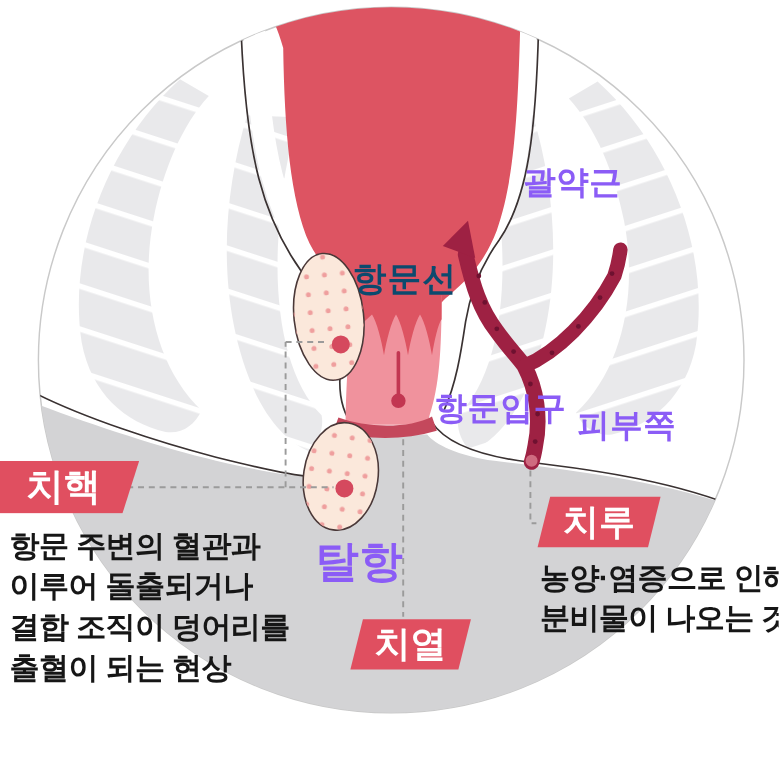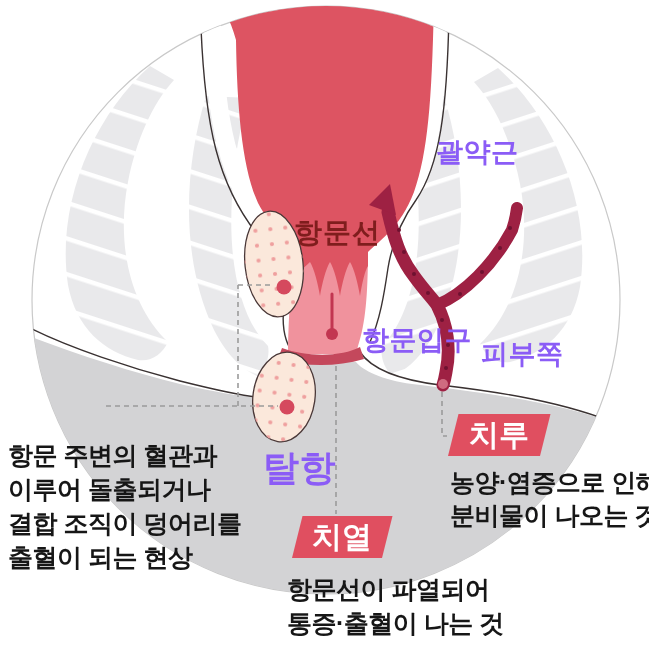--- a/index.html
+++ b/index.html
@@ -7,21 +7,21 @@
     position:relative;width:649px;height:645px;overflow:hidden;
     background:#ffffff;
     font-family:"Liberation Sans","DejaVu Sans",sans-serif;
   }
   #stage svg{position:absolute;left:0;top:0;}
   .gray-label{
     position:absolute;color:#8b5cf6;font-weight:600;letter-spacing:0.5px;
     white-space:nowrap;
   }
   .white-label{
-    position:absolute;color:#7f1d1d;font-weight:700;letter-spacing:1px;
+    position:absolute;color:#0c4a6e;font-weight:700;letter-spacing:1px;
     white-space:nowrap;
   }
   .tag{
     position:absolute;background:#e04f60;color:#ffffff;font-weight:700;
     display:flex;align-items:center;justify-content:center;
   }
   .tag-skew{transform:skewX(-14deg);transform-origin:0 100%;}
   .tag-skew .tag-text{transform:skewX(14deg);}
   .desc{
     position:absolute;color:#161616;font-weight:700;font-size:25px;
@@ -146,36 +146,36 @@
     <circle cx="284" cy="287" r="7.5" fill="#d5495e"></circle>
     <circle cx="287" cy="407" r="7.5" fill="#d5495e"></circle>
   </svg>
 
   <div class="gray-label" style="left:436px;top:134px;font-size:27px;">괄약근</div>
   <div class="white-label" style="left:294px;top:214px;font-size:28px;">항문선</div>
   <div class="gray-label" style="left:481px;top:336px;font-size:27px;">피부쪽</div>
   <div class="gray-label" style="left:362px;top:322px;font-size:27px;">항문입구</div>
   <div class="gray-label" style="left:263px;top:444px;font-size:36px;">탈항</div>
 
+  <div class="tag" style="left:0;top:384px;width:106px;height:44px;font-size:31px;
+       clip-path:polygon(0 0,100% 0,calc(100% - 14px) 100%,0 100%);padding-right:10px;">
+    <span class="tag-text">치핵</span>
+  </div>
   <div class="desc" style="left:8px;top:438px;">
     <div>항문 주변의 혈관과</div>
     <div>이루어 돌출되거나</div>
     <div>결합 조직이 덩어리를</div>
     <div>출혈이 되는 현상</div>
   </div>
 
   <div class="tag tag-skew" style="left:448px;top:414px;width:92px;height:42px;font-size:30px;">
     <span class="tag-text">치루</span>
   </div>
   <div class="desc" style="left:450px;top:466px;line-height:33px;">
     <div>농양·염증으로 인해</div>
     <div>분비물이 나오는 것</div>
   </div>
 
   <div class="tag tag-skew" style="left:292px;top:516px;width:90px;height:42px;font-size:30px;">
     <span class="tag-text">치열</span>
   </div>
-  <div class="desc" style="left:287px;top:572px;">
-    <div>항문선이 파열되어</div>
-    <div>통증·출혈이 나는 것</div>
-  </div>
 
 </div>
 
 </body></html>

